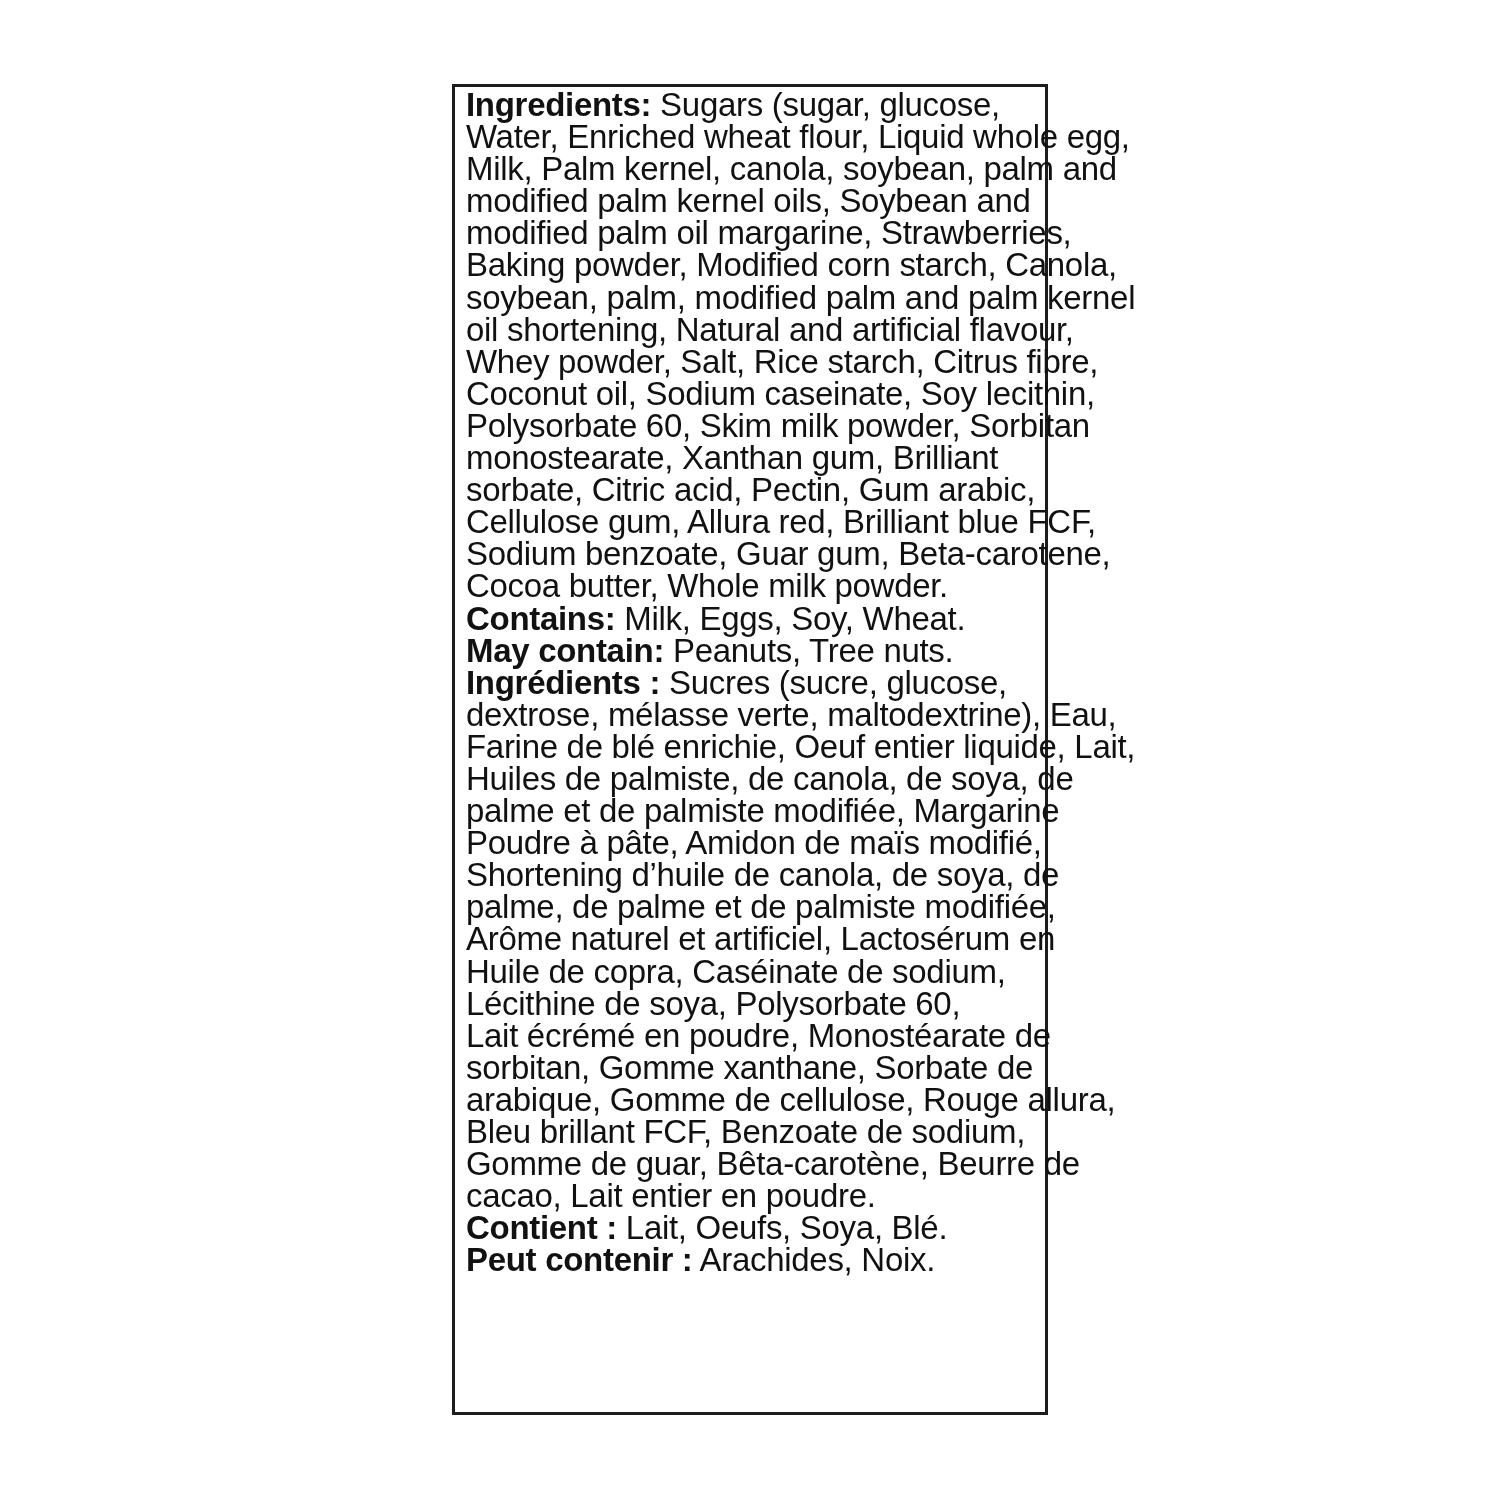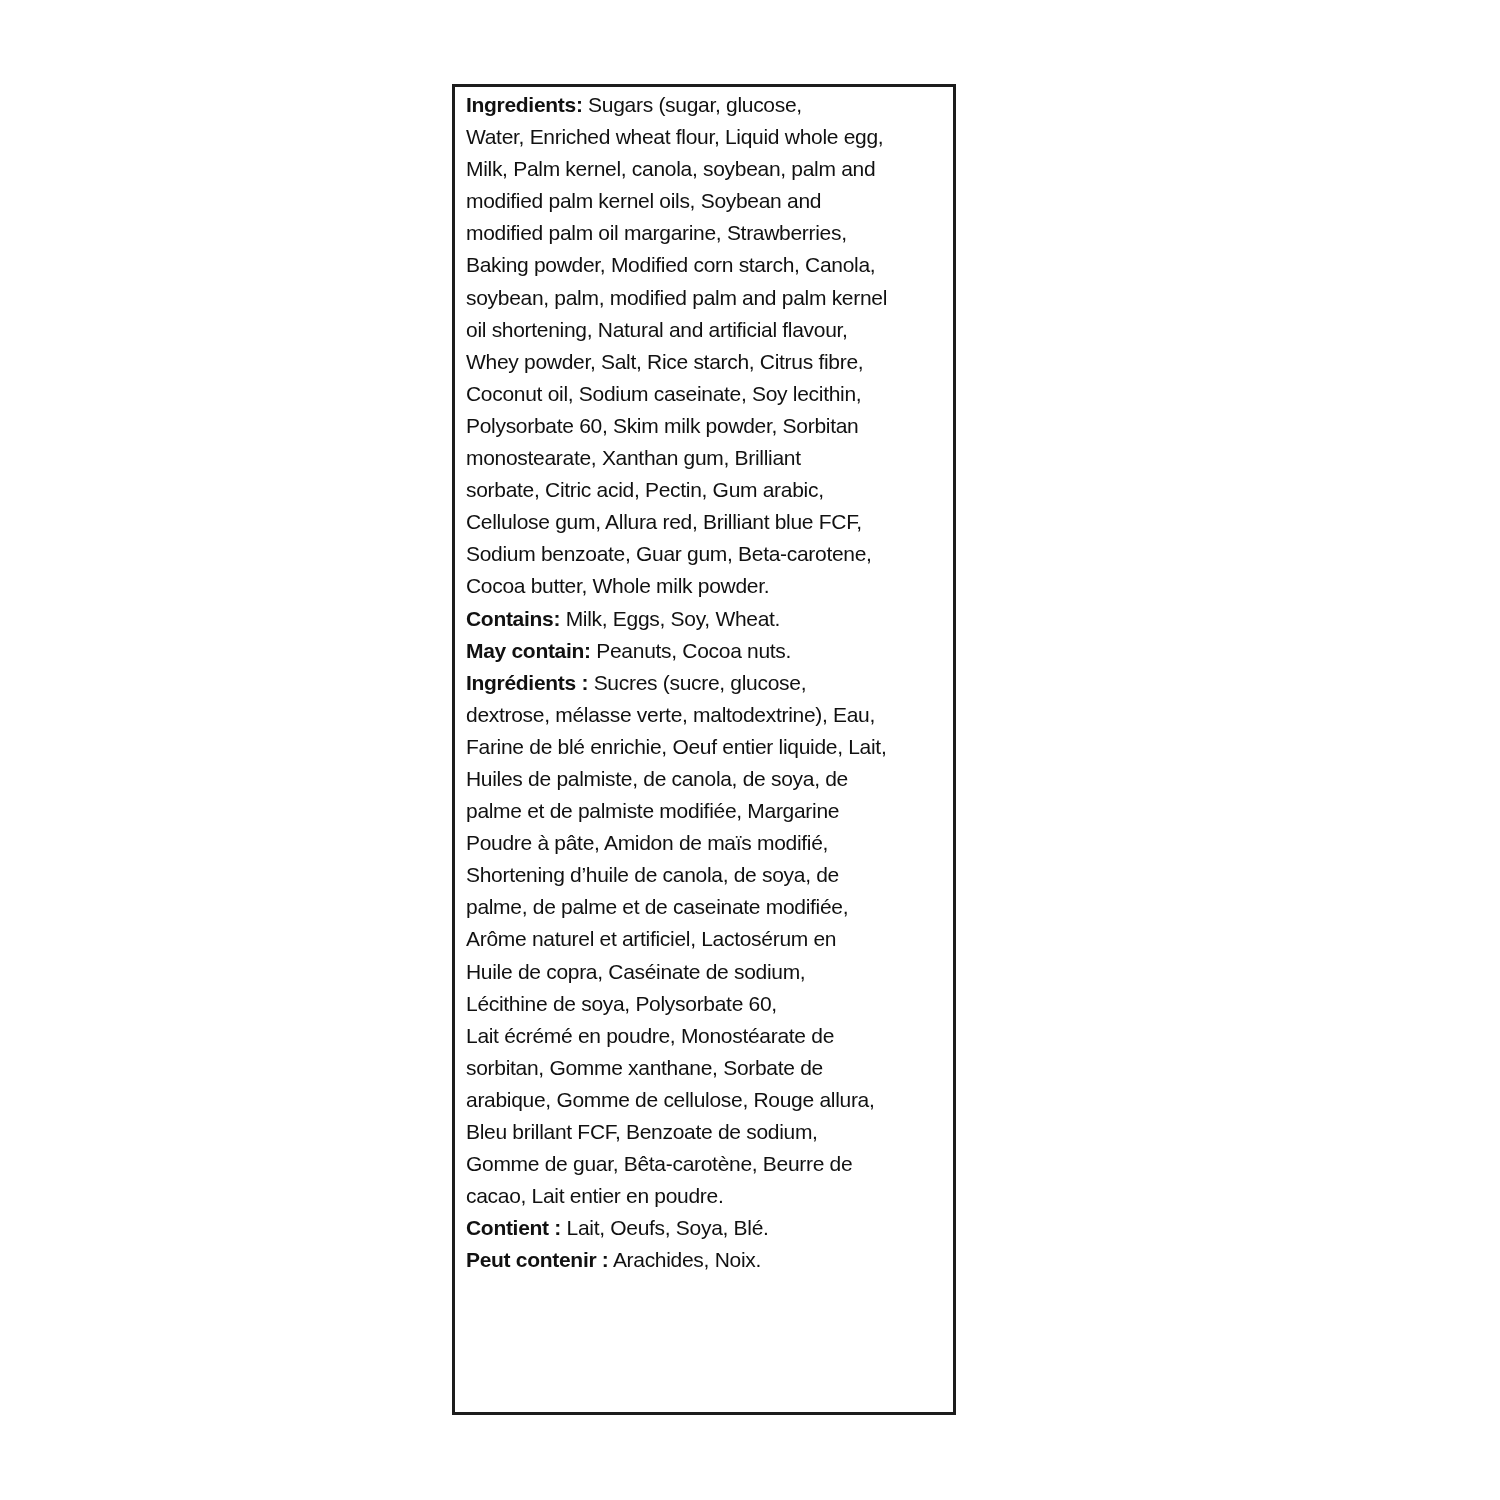--- a/index.html
+++ b/index.html
@@ -12,28 +12,28 @@
     width: 1500px;
     height: 1500px;
     background: #ffffff;
     overflow: hidden;
     font-family: "Liberation Sans", sans-serif;
   }
   .label-box {
     position: absolute;
     left: 452px;
     top: 84px;
-    width: 504px;
+    width: 596px;
     height: 1331px;
     box-sizing: border-box;
     border: 3px solid #1c1c1c;
     background: #ffffff;
     padding: 2px 6px 0 11px;
     color: #111111;
-    font-size: 21px;
+    font-size: 33px;
     line-height: 32.1px;
     letter-spacing: -0.3px;
   }
   .line {
     white-space: nowrap;
     height: 32.1px;
   }
   .lead {
     font-weight: bold;
   }
@@ -72,38 +72,38 @@
       <div class="line"><span class="lead"></span><span class="rest">sorbate, Citric acid, Pectin, Gum arabic,</span></div>
 
       <div class="line"><span class="lead"></span><span class="rest">Cellulose gum, Allura red, Brilliant blue FCF,</span></div>
 
       <div class="line"><span class="lead"></span><span class="rest">Sodium benzoate, Guar gum, Beta-carotene,</span></div>
 
       <div class="line"><span class="lead"></span><span class="rest">Cocoa butter, Whole milk powder.</span></div>
 
       <div class="line"><span class="lead">Contains:</span><span class="rest"> Milk, Eggs, Soy, Wheat.</span></div>
 
-      <div class="line"><span class="lead">May contain:</span><span class="rest"> Peanuts, Cocoa nuts.</span></div>
+      <div class="line"><span class="lead">May contain:</span><span class="rest"> Peanuts, Tree nuts.</span></div>
 
       <div class="line"><span class="lead">Ingrédients :</span><span class="rest"> Sucres (sucre, glucose,</span></div>
 
       <div class="line"><span class="lead"></span><span class="rest">dextrose, mélasse verte, maltodextrine), Eau,</span></div>
 
       <div class="line"><span class="lead"></span><span class="rest">Farine de blé enrichie, Oeuf entier liquide, Lait,</span></div>
 
       <div class="line"><span class="lead"></span><span class="rest">Huiles de palmiste, de canola, de soya, de</span></div>
 
       <div class="line"><span class="lead"></span><span class="rest">palme et de palmiste modifiée, Margarine</span></div>
 
 
       <div class="line"><span class="lead"></span><span class="rest">Poudre à pâte, Amidon de maïs modifié,</span></div>
 
       <div class="line"><span class="lead"></span><span class="rest">Shortening d’huile de canola, de soya, de</span></div>
 
-      <div class="line"><span class="lead"></span><span class="rest">palme, de palme et de caseinate modifiée,</span></div>
+      <div class="line"><span class="lead"></span><span class="rest">palme, de palme et de palmiste modifiée,</span></div>
 
       <div class="line"><span class="lead"></span><span class="rest">Arôme naturel et artificiel, Lactosérum en</span></div>
 
 
       <div class="line"><span class="lead"></span><span class="rest">Huile de copra, Caséinate de sodium,</span></div>
 
       <div class="line"><span class="lead"></span><span class="rest">Lécithine de soya, Polysorbate 60,</span></div>
 
       <div class="line"><span class="lead"></span><span class="rest">Lait écrémé en poudre, Monostéarate de</span></div>
 

